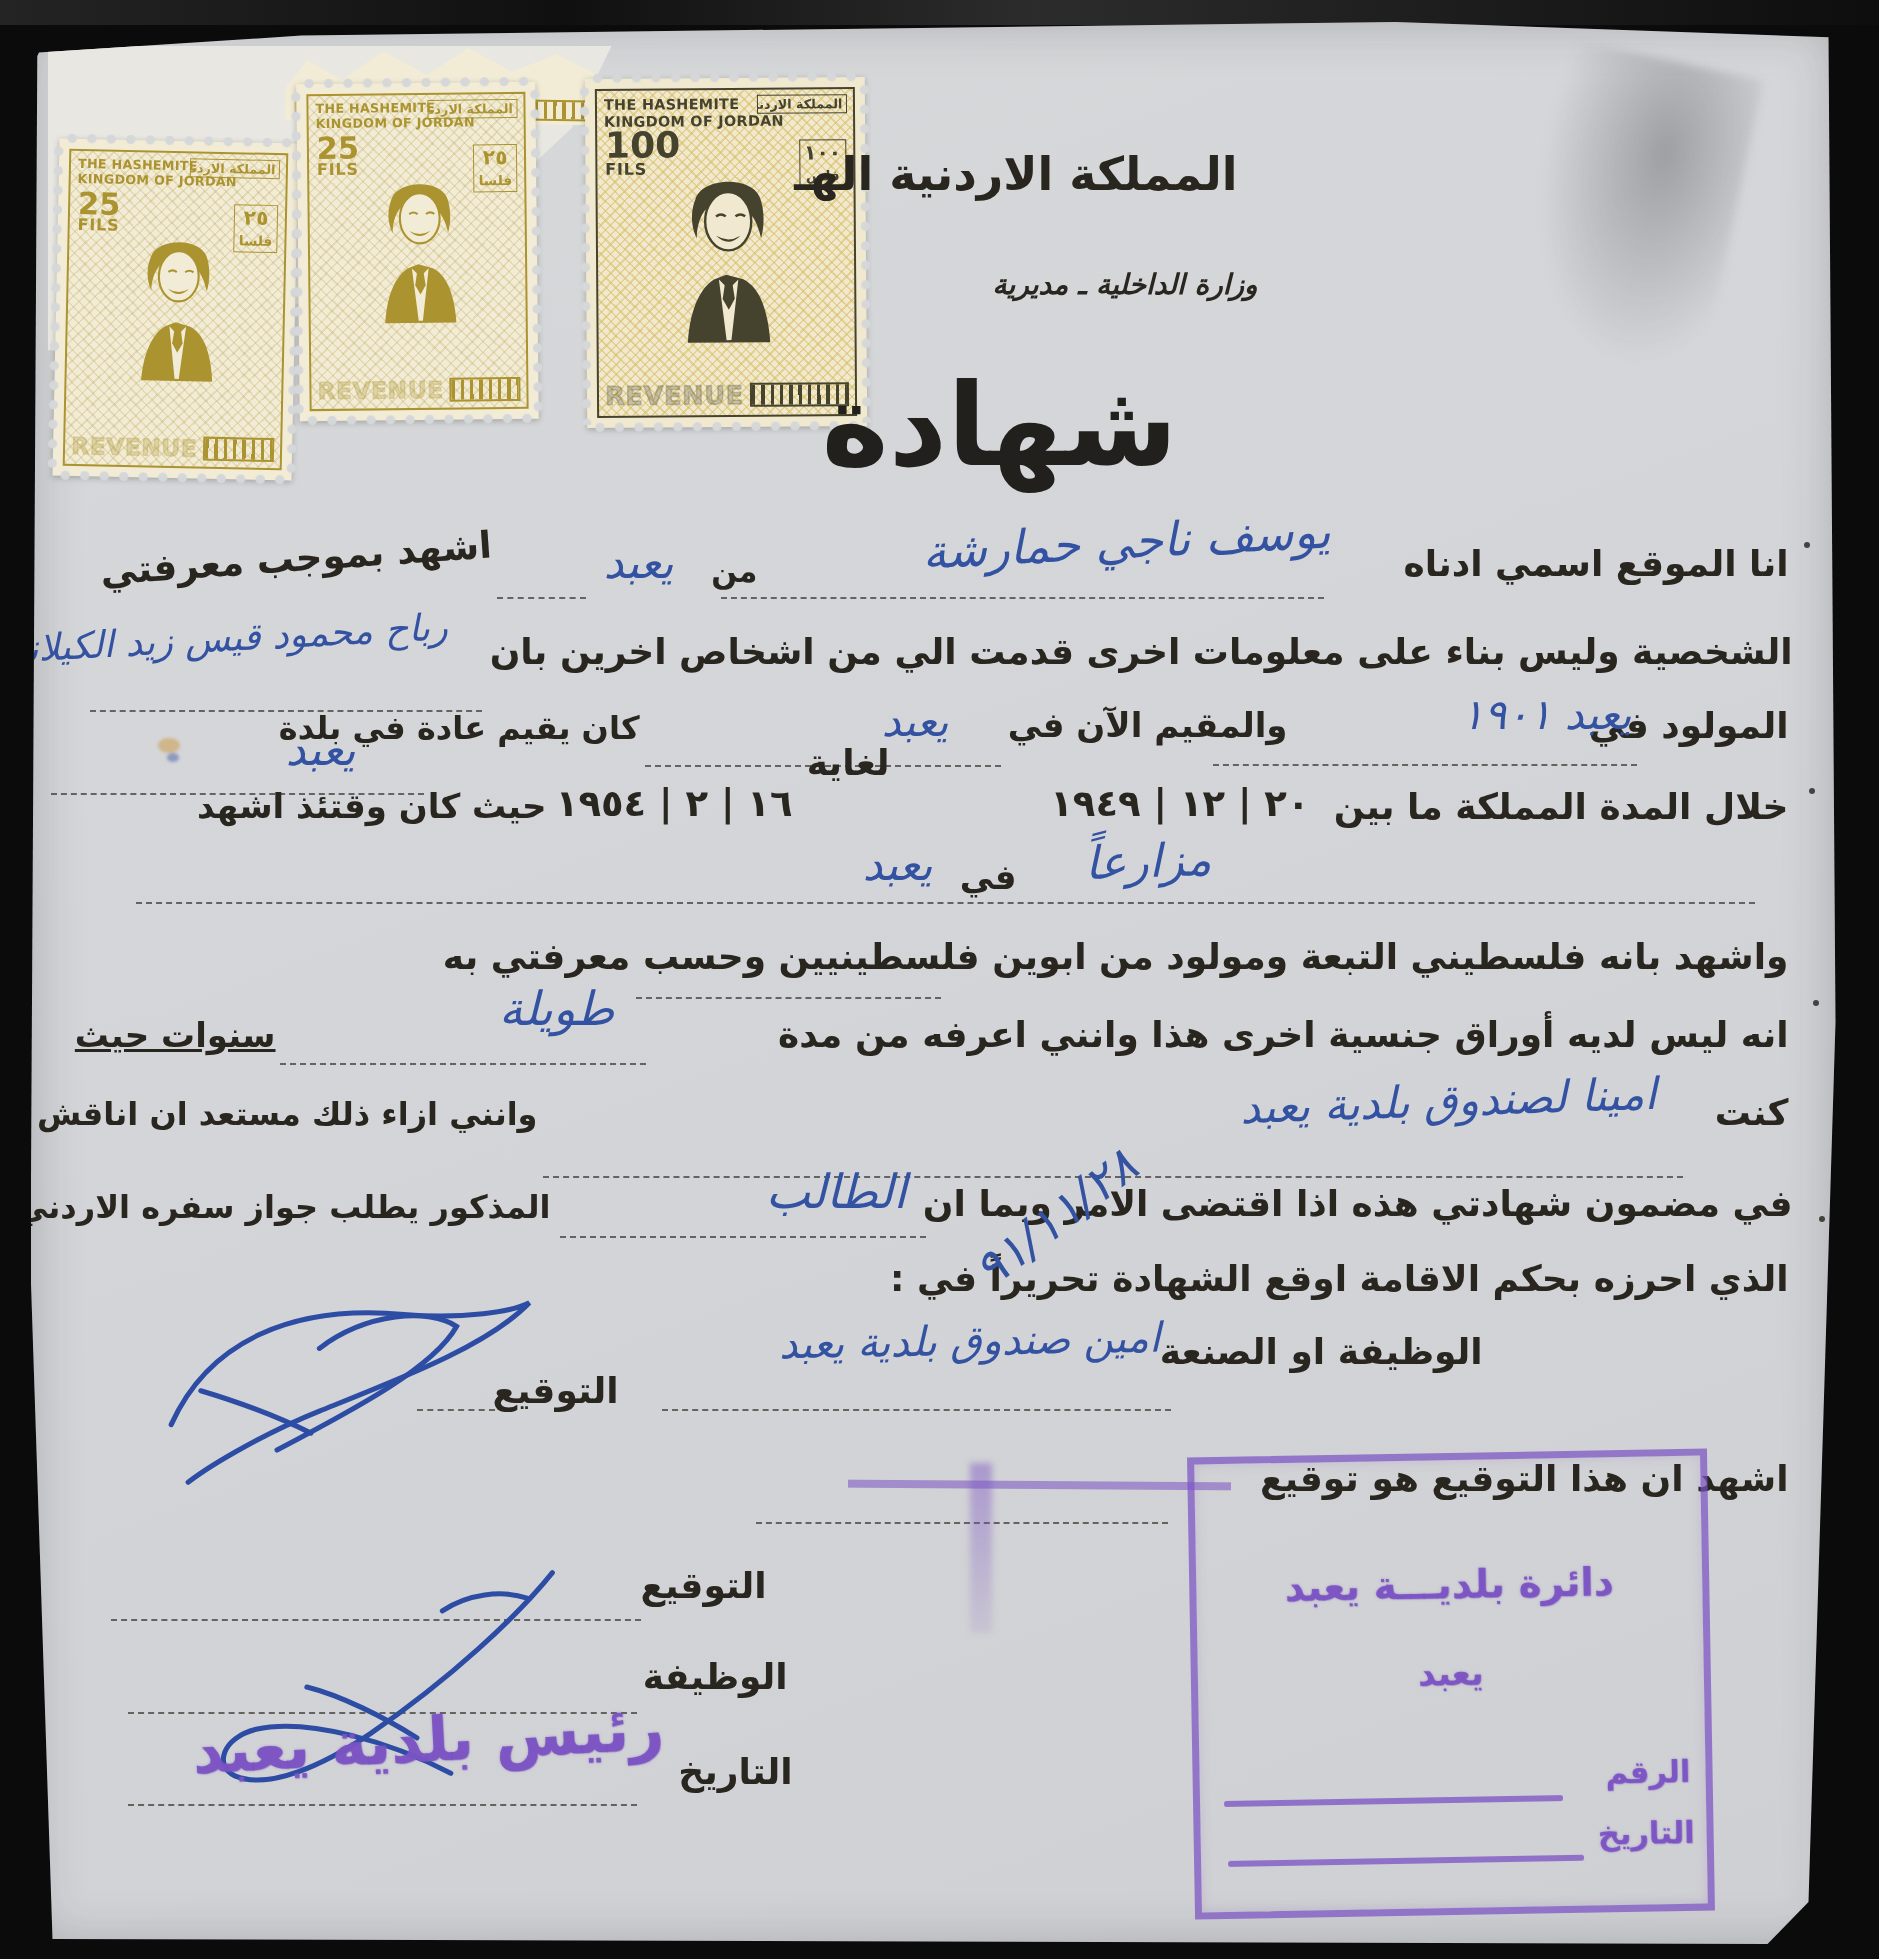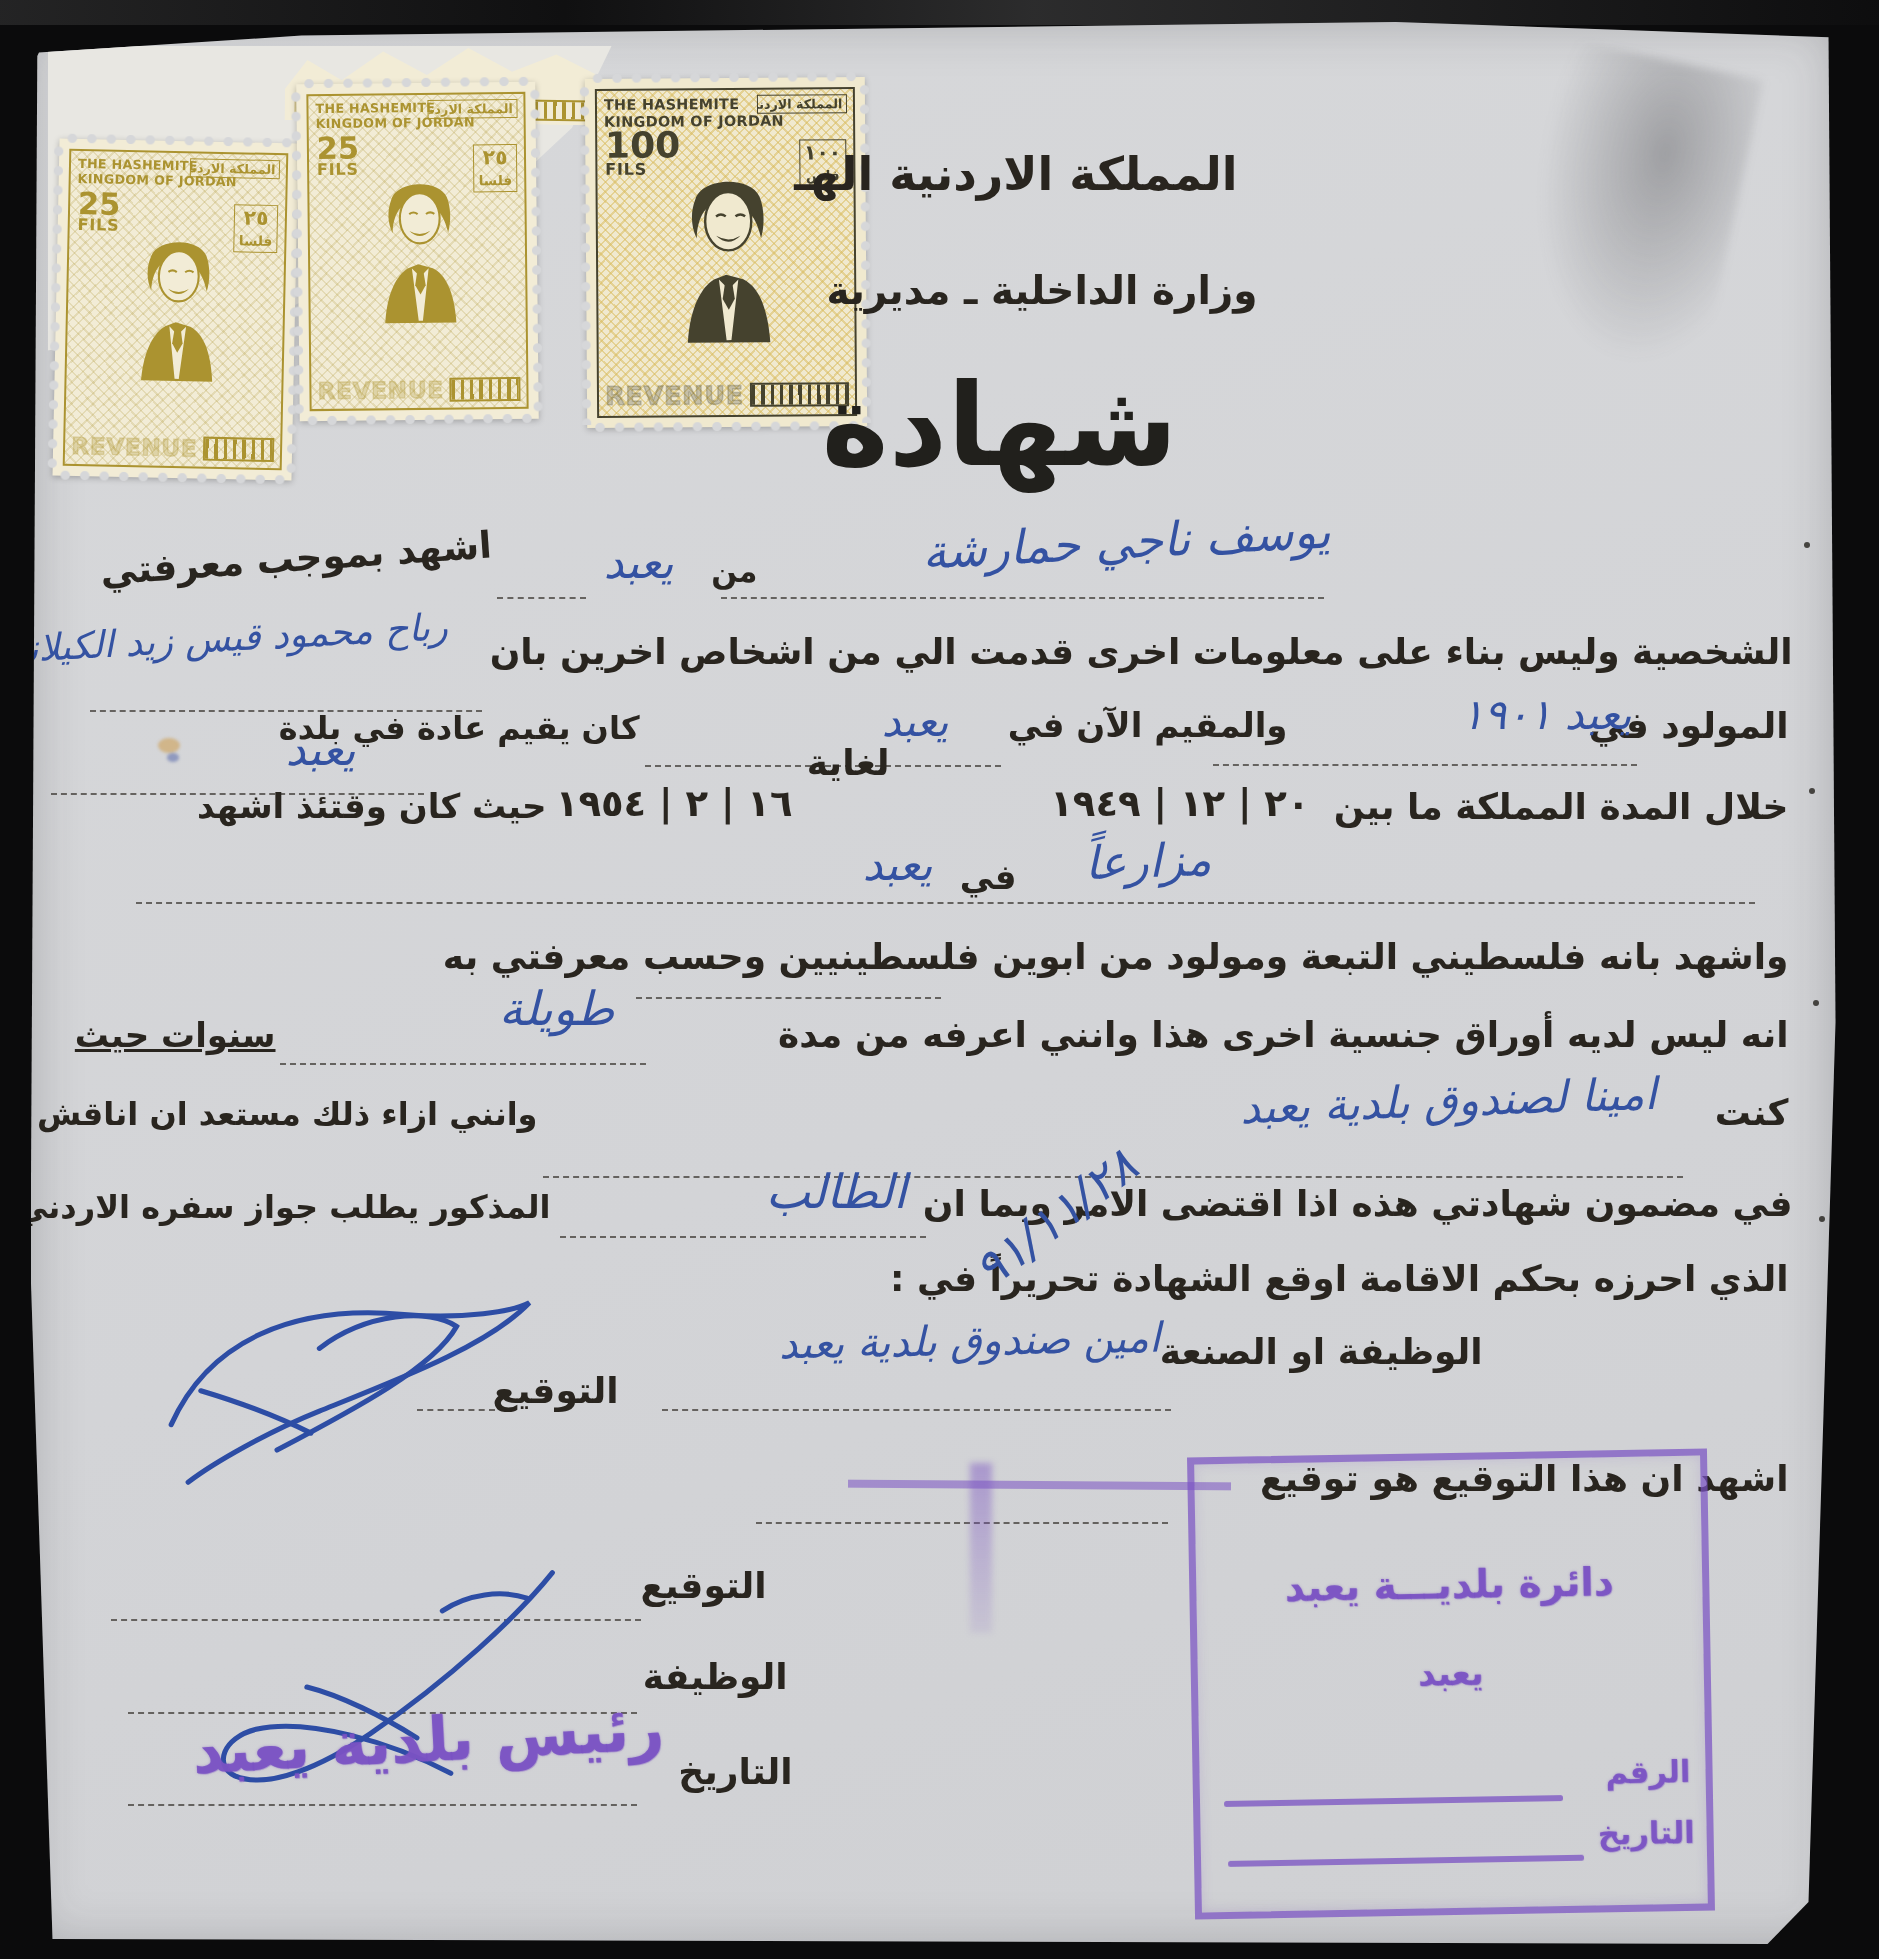--- a/index.html
+++ b/index.html
@@ -198,23 +198,24 @@
           </svg>
         </div>
         <div class="s-bot">
           <span class="rev">REVENUE</span>
           <span class="kufic"></span>
         </div>
       </div>
     </div>
 
     <div class="abs printed" style="right:598px;top:125px;font-size:46px;">المملكة الاردنية الهـ</div>
-    <div class="abs printed" style="right:578px;top:246px;font-size:39px;">وزارة الداخلية ـ مديرية</div>
+    <div class="abs printed" style="right:578px;top:246px;font-size:28px;font-style:italic;">وزارة الداخلية ـ مديرية</div>
     <div class="abs title" style="right:658px;top:337px;font-size:114px;">شهادة</div>
 
+    <div class="abs printed" style="right:47px;top:521px;font-size:36px;">انا الموقع اسمي ادناه</div>
     <div class="abs hw" style="right:505px;top:492px;font-size:47px;transform:rotate(-3deg);">يوسف ناجي حمارشة</div>
     <div class="abs dl" style="left:690px;top:575px;width:603px;"></div>
     <div class="abs printed" style="right:1078px;top:532px;font-size:30.5px;">من</div>
     <div class="abs hw" style="right:1162px;top:515px;font-size:44px;">يعبد</div>
     <div class="abs dl" style="left:466px;top:575px;width:89px;"></div>
     <div class="abs printed" style="right:1344px;top:515px;font-size:37px;transform:rotate(-4deg);">اشهد بموجب معرفتي</div>
 
     <div class="abs printed" style="right:43px;top:609px;font-size:36px;">الشخصية وليس بناء على معلومات اخرى قدمت الي من اشخاص اخرين بان</div>
     <div class="abs hw" style="right:1387px;top:595px;font-size:37px;transform:rotate(-3deg);">رباح محمود قيس زيد الكيلاني</div>
     <div class="abs dl" style="left:59px;top:688px;width:392px;"></div>

